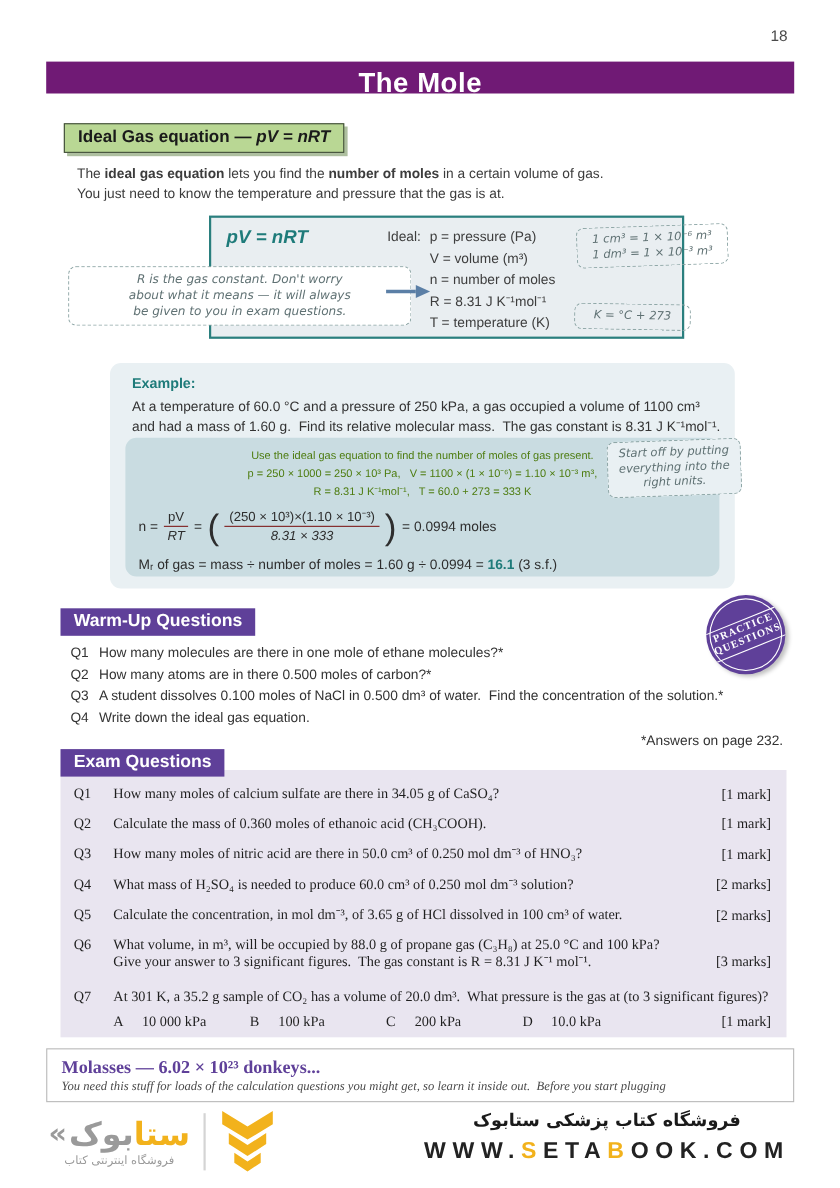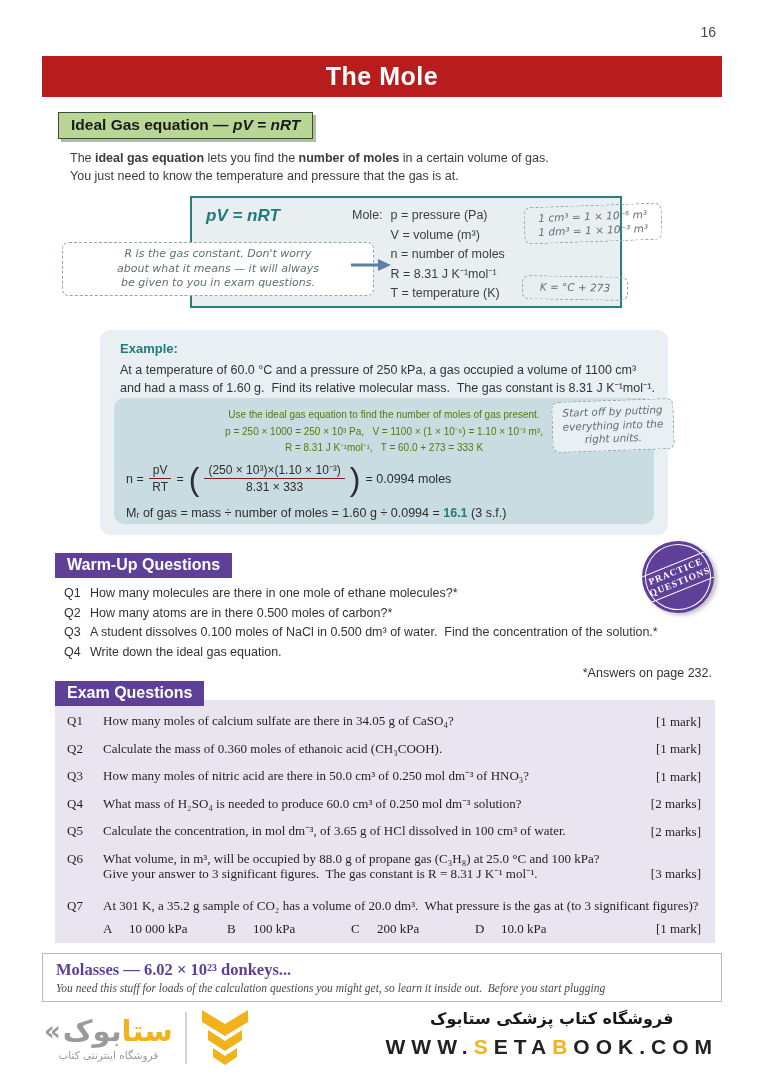--- a/index.html
+++ b/index.html
@@ -3,21 +3,21 @@
 <meta charset="utf-8">
 <style>
   html,body{margin:0;padding:0;background:#fff;}
   .page{position:relative;width:764px;height:1080px;background:#ffffff;overflow:hidden;
         font-family:"Liberation Sans",sans-serif;color:#333;}
   .abs{position:absolute;}
   .pre{white-space:pre;}
 
   
   .pageno{top:24px;right:48px;font-size:14px;color:#4a4a4a;}
-  .titlebar{left:42px;top:56px;width:680px;height:41px;background:#b91c1c;color:#fff;
+  .titlebar{left:42px;top:56px;width:680px;height:29px;background:#701a75;color:#fff;
             font-size:25px;font-weight:bold;text-align:center;line-height:41px;letter-spacing:.5px;}
   .greenhead{left:58px;top:112px;background:#b9d794;border:1px solid #3f4a38;
              box-shadow:3px 3px 0 #aebfa0;padding:3px 12px 4px;font-size:15.5px;font-weight:bold;color:#1a1a1a;}
   .greenhead i{font-style:italic;}
   .intro{left:70px;top:149px;font-size:12.5px;line-height:18px;color:#3c3c3c;}
   .intro b{font-weight:bold;}
 
   
   .eqbox{left:190px;top:196px;width:432px;height:112px;background:#e9eef1;border:2px solid #2a7f7e;box-sizing:border-box;}
   .formula{left:206px;top:206px;color:#1e7b7a;font-weight:bold;font-style:italic;font-size:17px;}
@@ -35,21 +35,21 @@
   
   .example{left:100px;top:330px;width:568px;height:205px;background:#e9f0f3;border-radius:10px;}
   .ex-label{position:absolute;left:20px;top:11px;color:#1e7b7a;font-weight:bold;font-size:13px;}
   .ex-line{position:absolute;left:20px;font-size:12.5px;color:#333;white-space:pre;}
   .ex-inner{position:absolute;left:14px;top:68px;width:540px;height:126px;background:#c9dce1;
             border-radius:10px;box-sizing:border-box;padding:9px 12px;overflow:hidden;}
   .wk{font-size:10px;line-height:16.5px;color:#4d7c0f;white-space:pre;text-align:center;}
   .eqrow{display:flex;align-items:center;gap:5px;margin-top:3px;height:38px;font-size:12.5px;color:#2e2e2e;}
   .frac{display:inline-flex;flex-direction:column;align-items:center;line-height:14px;font-size:12px;}
   .frac .num{border-bottom:1px solid #7f1d1d;padding:0 4px 1px;}
-  .frac .den{padding-top:1px;}
+  .frac .den{padding-top:1px;font-style:italic;}
   .bigparen{font-size:32px;font-weight:300;color:#2e2e2e;line-height:32px;}
   .mrline{margin-top:8px;font-size:12.5px;color:#2e2e2e;white-space:pre;}
   .teal-b{color:#1e7b7a;font-weight:bold;}
   .ex-note{left:452px;top:70px;width:110px;background:#e9f0f3;z-index:2;transform:rotate(-2deg);}
 
   
   .purplehead{background:#5f4099;color:#fff;font-weight:bold;font-size:16px;padding:3px 12px 4px;z-index:2;}
   .warmhead{left:55px;top:553px;}
   .warmlist{left:64px;top:584px;font-size:12.5px;color:#333;}
   .warmlist .row{display:flex;line-height:19.5px;}
@@ -100,35 +100,35 @@
   .sitefooter-right{right:46px;top:1008px;text-align:center;}
   .shoptitle{font-family:"DejaVu Sans",sans-serif;font-size:16px;font-weight:bold;color:#1a1a1a;line-height:22px;}
   .url{margin-top:5px;font-size:21px;font-weight:bold;letter-spacing:6px;color:#222;}
   .url .y{color:#f2b21c;}
 </style>
 </head>
 <body>
 
 <div class="page">
 
-  <div class="abs pageno">16</div>
+  <div class="abs pageno">18</div>
 
   <div class="abs titlebar">The Mole</div>
 
   <div class="abs greenhead"><span>Ideal Gas equation — </span><i>pV = nRT</i></div>
 
   <div class="abs intro">
     <div class="pre"><span>The </span><b>ideal gas equation</b><span> lets you find the </span><b>number of moles</b><span> in a certain volume of gas.</span></div>
     <div class="pre">You just need to know the temperature and pressure that the gas is at.</div>
   </div>
 
   <div class="abs eqbox"></div>
   <div class="abs formula">pV = nRT</div>
   <div class="abs whererow">
-    <div class="wherelabel">Mole:</div>
+    <div class="wherelabel">Ideal:</div>
     <div class="defs">
       <div>p = pressure (Pa)</div>
       <div>V = volume (m³)</div>
       <div>n = number of moles</div>
       <div>R = 8.31 J K⁻¹mol⁻¹</div>
       <div>T = temperature (K)</div>
     </div>
   </div>
 
   <div class="abs handnote note-units">

